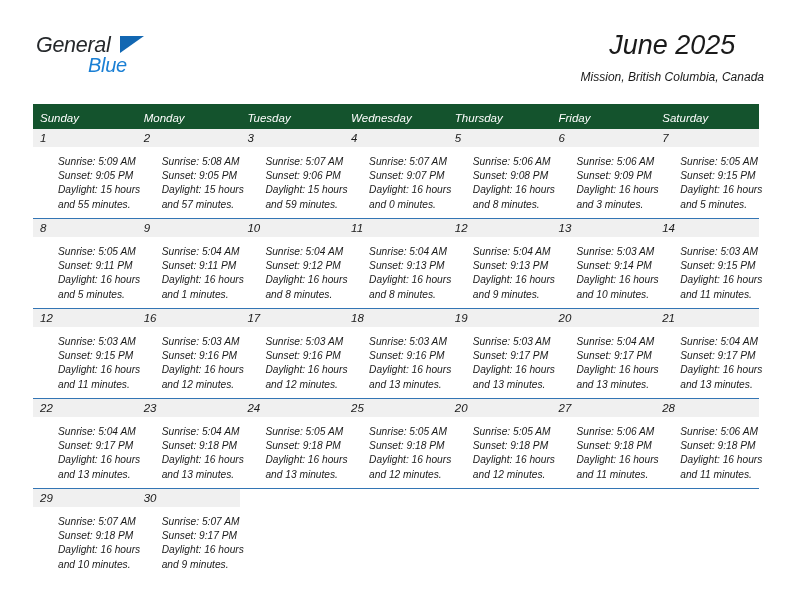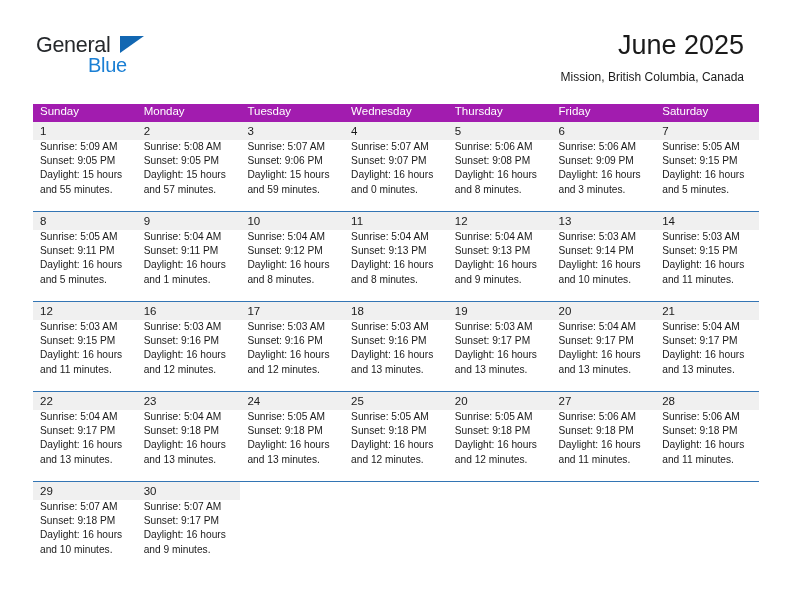--- a/index.html
+++ b/index.html
@@ -12,20 +12,21 @@
     background: #ffffff;
     font-family: "Liberation Sans", sans-serif;
     color: #1a1a1a;
     overflow: hidden;
   }
   .page {
     position: relative;
     width: 792px;
     height: 584px;
     box-sizing: border-box;
+    font-style: italic;
   }
 
   
   .top-bar {
     position: absolute;
     left: 0;
     top: 0;
     width: 792px;
     height: 100px;
   }
@@ -59,23 +60,23 @@
     left: 52px;
     top: 21px;
     font-size: 20px;
     letter-spacing: -0.3px;
     color: #1a7fd4;
     font-family: "Liberation Sans", sans-serif;
   }
 
   .title-block {
     position: absolute;
-    right: 48px;
+    right: 28px;
     top: 29px;
-    text-align: right;
+    text-align: center;
   }
   .cal-title {
     font-size: 27px;
     font-weight: normal;
     color: #1a1a1a;
     line-height: 32px;
     white-space: nowrap;
   }
   .cal-subtitle {
     margin-top: 8px;
@@ -89,26 +90,26 @@
   
   .calendar {
     position: absolute;
     left: 33px;
     top: 104px;
     width: 726px;
     border-collapse: collapse;
     table-layout: fixed;
   }
   .calendar th {
-    background: #a21caf;
+    background: #14532d;
     color: #ffffff;
     font-size: 11.5px;
     font-weight: normal;
     text-align: left;
-    padding: 1px 0 5px 7px;
+    padding: 8px 0 5px 7px;
     height: 11px;
     border: none;
   }
   .calendar td {
     width: 103.71px;
     vertical-align: top;
     padding: 0;
     border: none;
     background: #ffffff;
     border-top: 1px solid #3375b4;
@@ -125,24 +126,25 @@
     height: 18px;
     line-height: 18px;
     padding: 0 0 0 7px;
     font-size: 11.5px;
     color: #1a1a1a;
   }
   .daynum.empty {
     background: #ffffff;
   }
   .cellbody {
-    padding: 0 6px 0 7px;
+    padding: 8px 6px 0 7px;
     font-size: 10.2px;
     line-height: 14.2px;
     color: #1a1a1a;
+    margin-left: 18px;
   }
   .cellbody div {
     white-space: nowrap;
   }
 </style>
 </head>
 <body>
 
 <div class="page">
 

